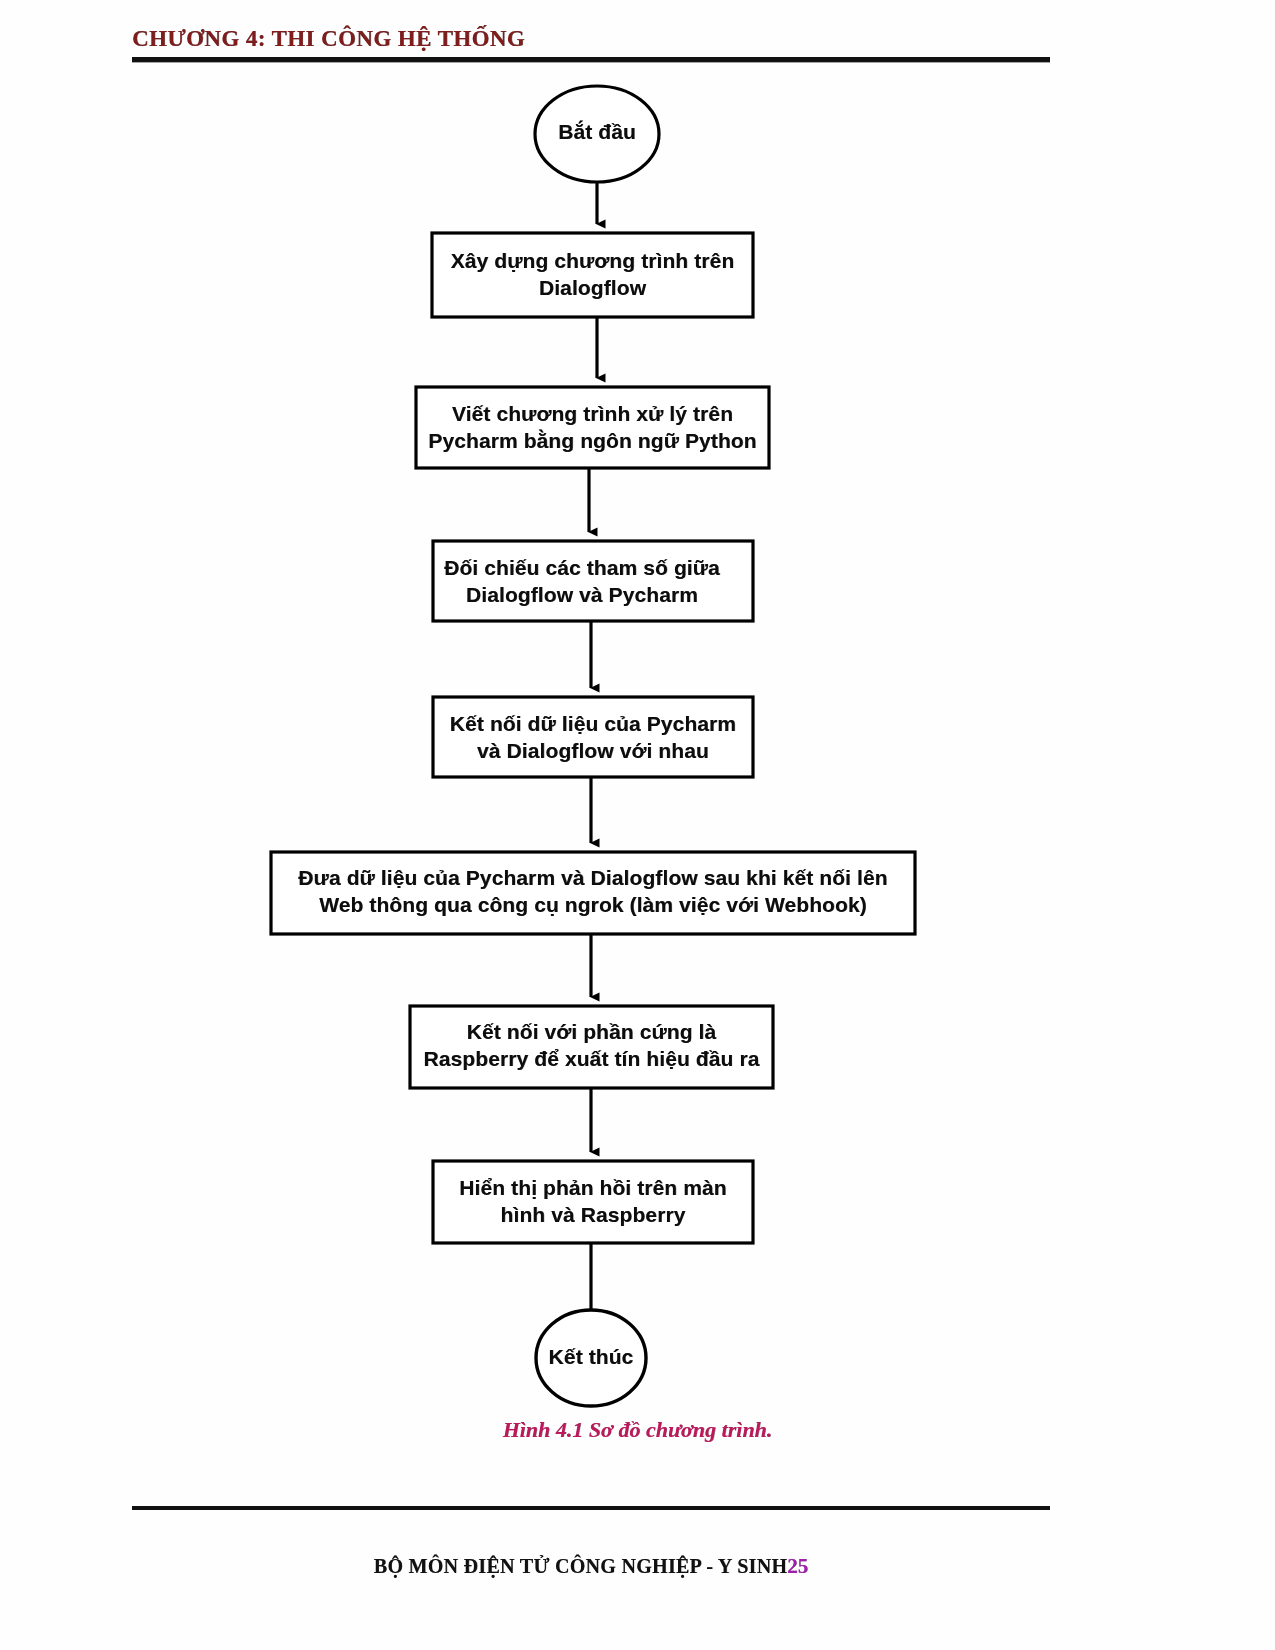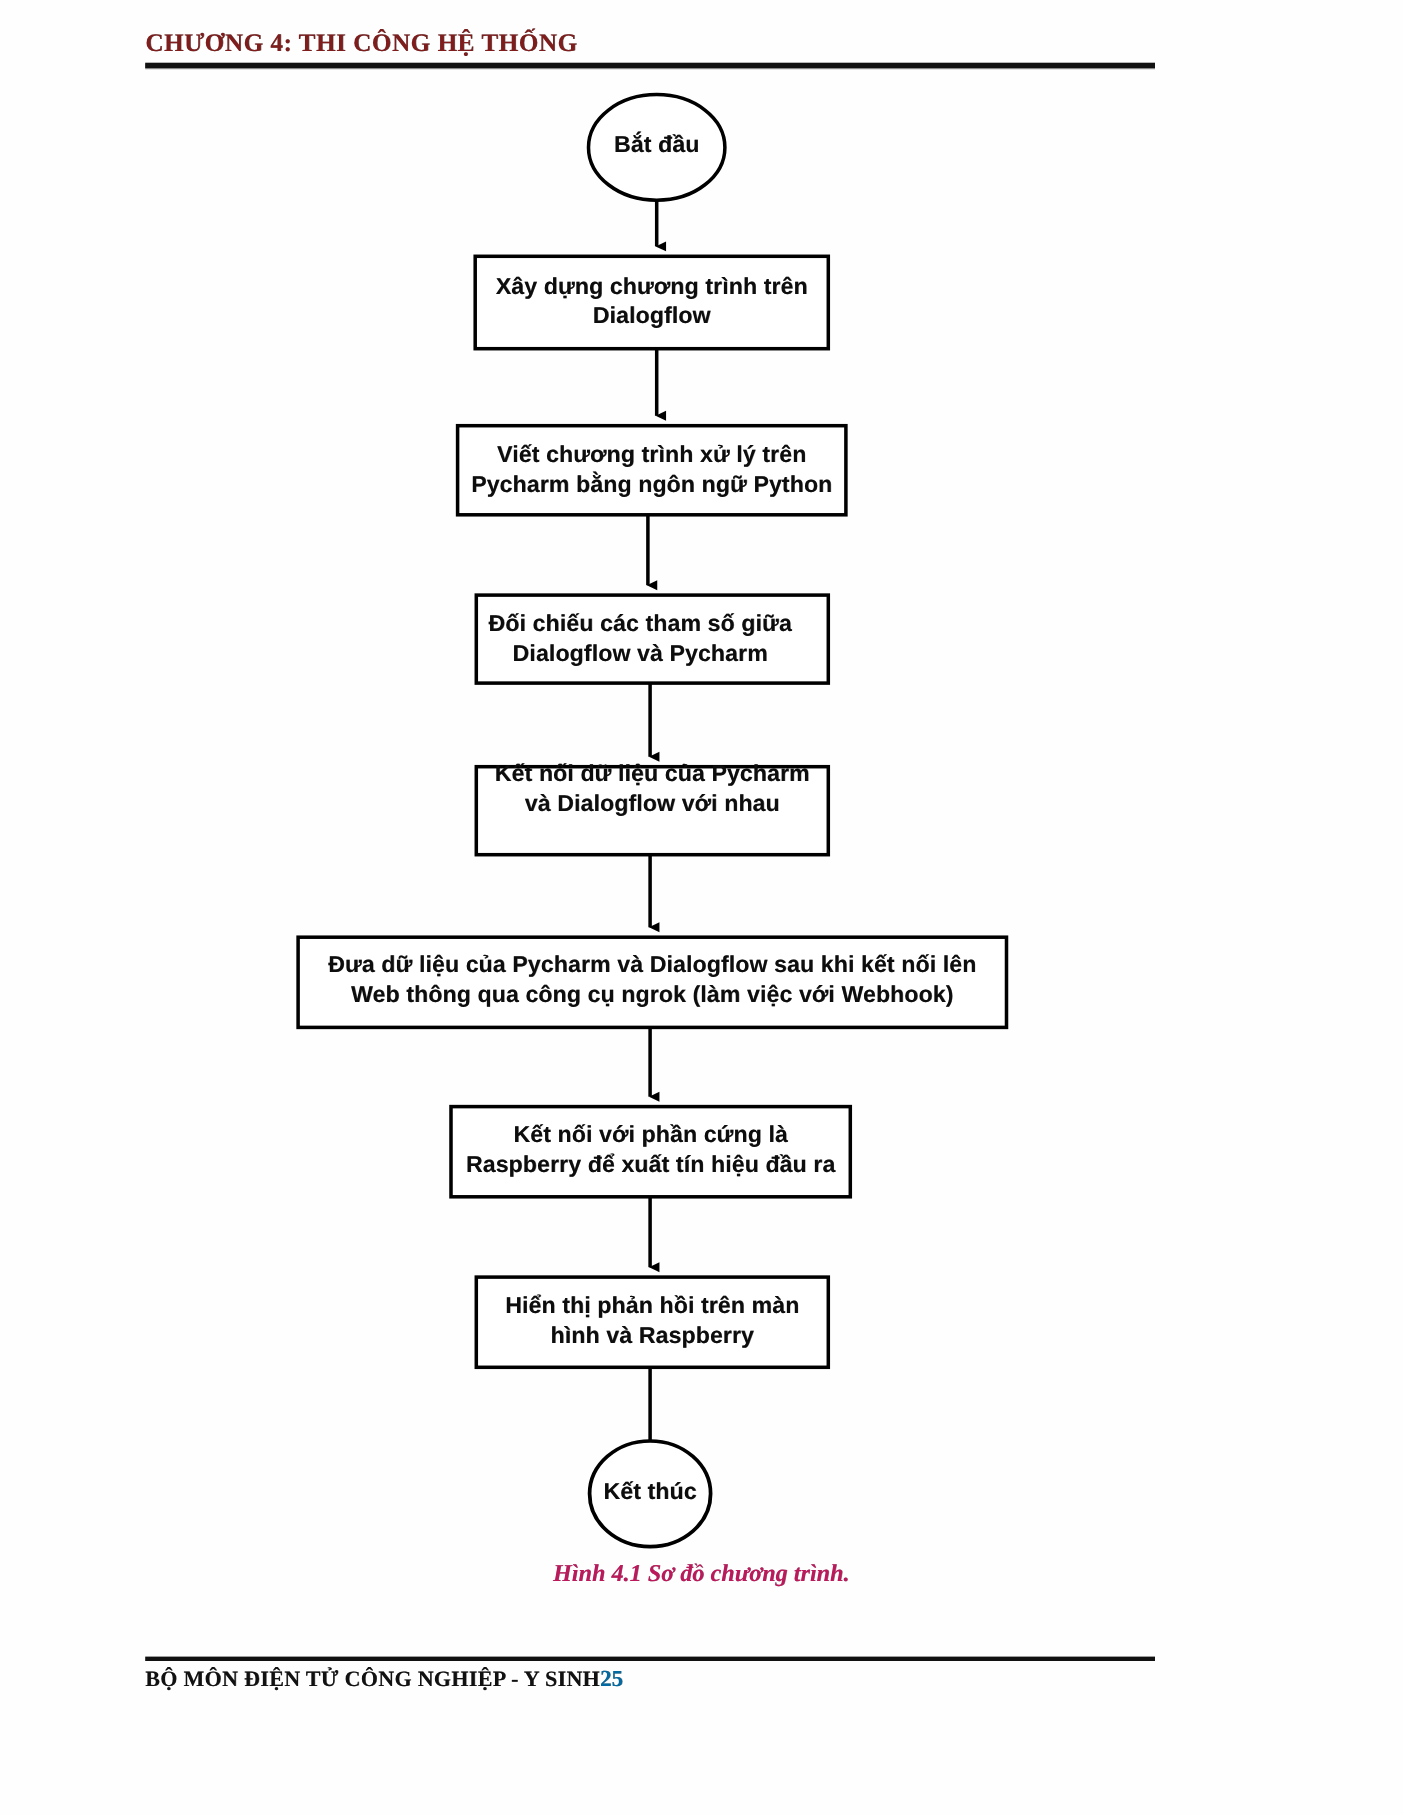--- a/index.html
+++ b/index.html
@@ -98,39 +98,39 @@
     position: absolute;
     left: 132px;
     top: 1506px;
     width: 918px;
     height: 4px;
     background: #111;
   }
   .footer {
     position: absolute;
     left: 132px;
-    top: 1514px;
+    top: 1554px;
     width: 918px;
     display: flex;
     align-items: baseline;
-    justify-content: flex-start;
+    justify-content: center;
   }
   .footer-text {
     font-family: "Liberation Serif", "DejaVu Serif", serif;
     font-weight: bold;
     font-size: 20px;
     letter-spacing: 0.3px;
     color: #111;
     text-shadow: 0.35px 0 0 rgba(0,0,0,0.5);
   }
   .footer-page {
     font-family: "Liberation Serif", "DejaVu Serif", serif;
     font-weight: bold;
     font-size: 21px;
-    color: #0369a1;
+    color: #a21caf;
     text-shadow: 0.35px 0 0 rgba(0,0,0,0.5);
   }
 </style>
 </head>
 <body>
 
 <div class="page">
 
   <div class="header">
     <div class="header-title">CHƯƠNG 4: THI CÔNG HỆ THỐNG</div>
@@ -185,21 +185,21 @@
 
     <div class="node-label lbl-box" style="left:420px; top:400px; width:345px;">Viết chương trình xử lý trên
 Pycharm bằng ngôn ngữ Python</div>
 
     <div class="node-label lbl-box" style="left:436px; top:247px; width:313px;">Xây dựng chương trình trên
 Dialogflow</div>
 
     <div class="node-label lbl-box" style="left:426px; top:554px; width:312px;">Đối chiếu các tham số giữa
 Dialogflow và Pycharm</div>
 
-    <div class="node-label lbl-box" style="left:437px; top:690px; width:312px;">Kết nối dữ liệu của Pycharm
+    <div class="node-label lbl-box" style="left:437px; top:710px; width:312px;">Kết nối dữ liệu của Pycharm
 và Dialogflow với nhau</div>
 
     <div class="node-label lbl-box-wide" style="left:277px; top:864px; width:632px;">Đưa dữ liệu của Pycharm và Dialogflow sau khi kết nối lên
 Web thông qua công cụ ngrok (làm việc với Webhook)</div>
 
     <div class="node-label lbl-box" style="left:414px; top:1018px; width:355px;">Kết nối với phần cứng là
 Raspberry để xuất tín hiệu đầu ra</div>
 
     <div class="node-label lbl-box" style="left:437px; top:1174px; width:312px;">Hiển thị phản hồi trên màn
 hình và Raspberry</div>

